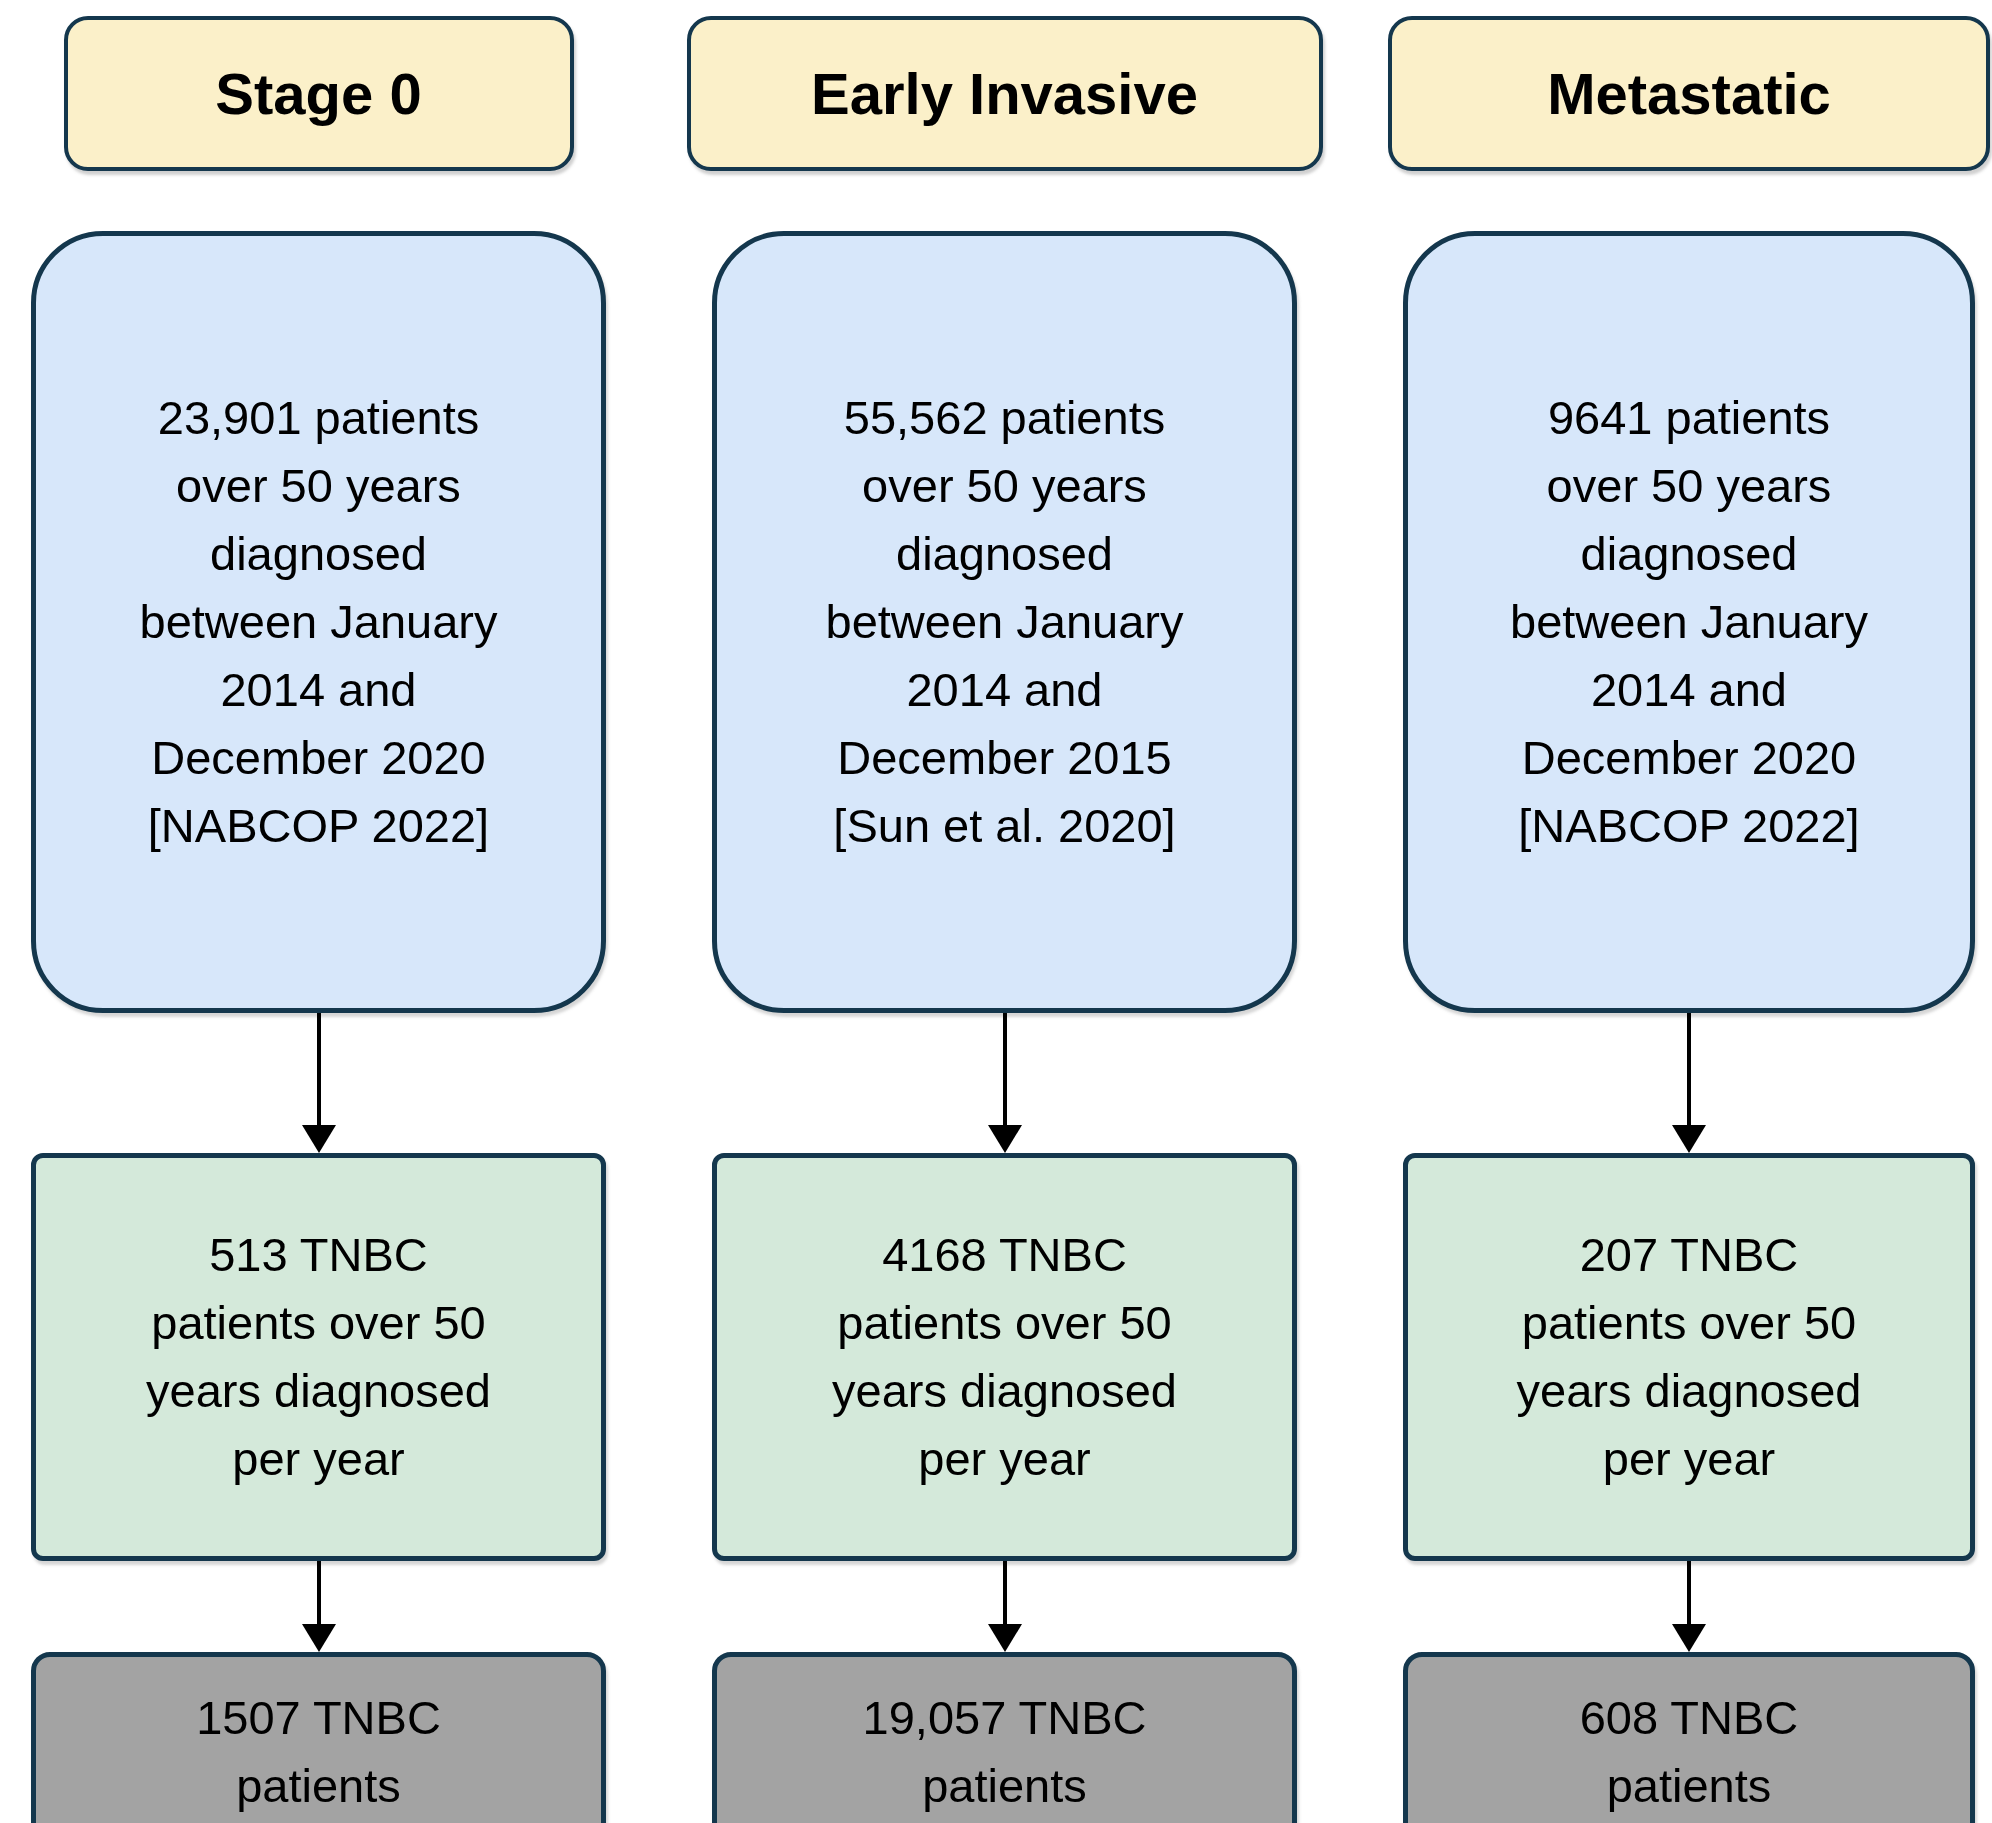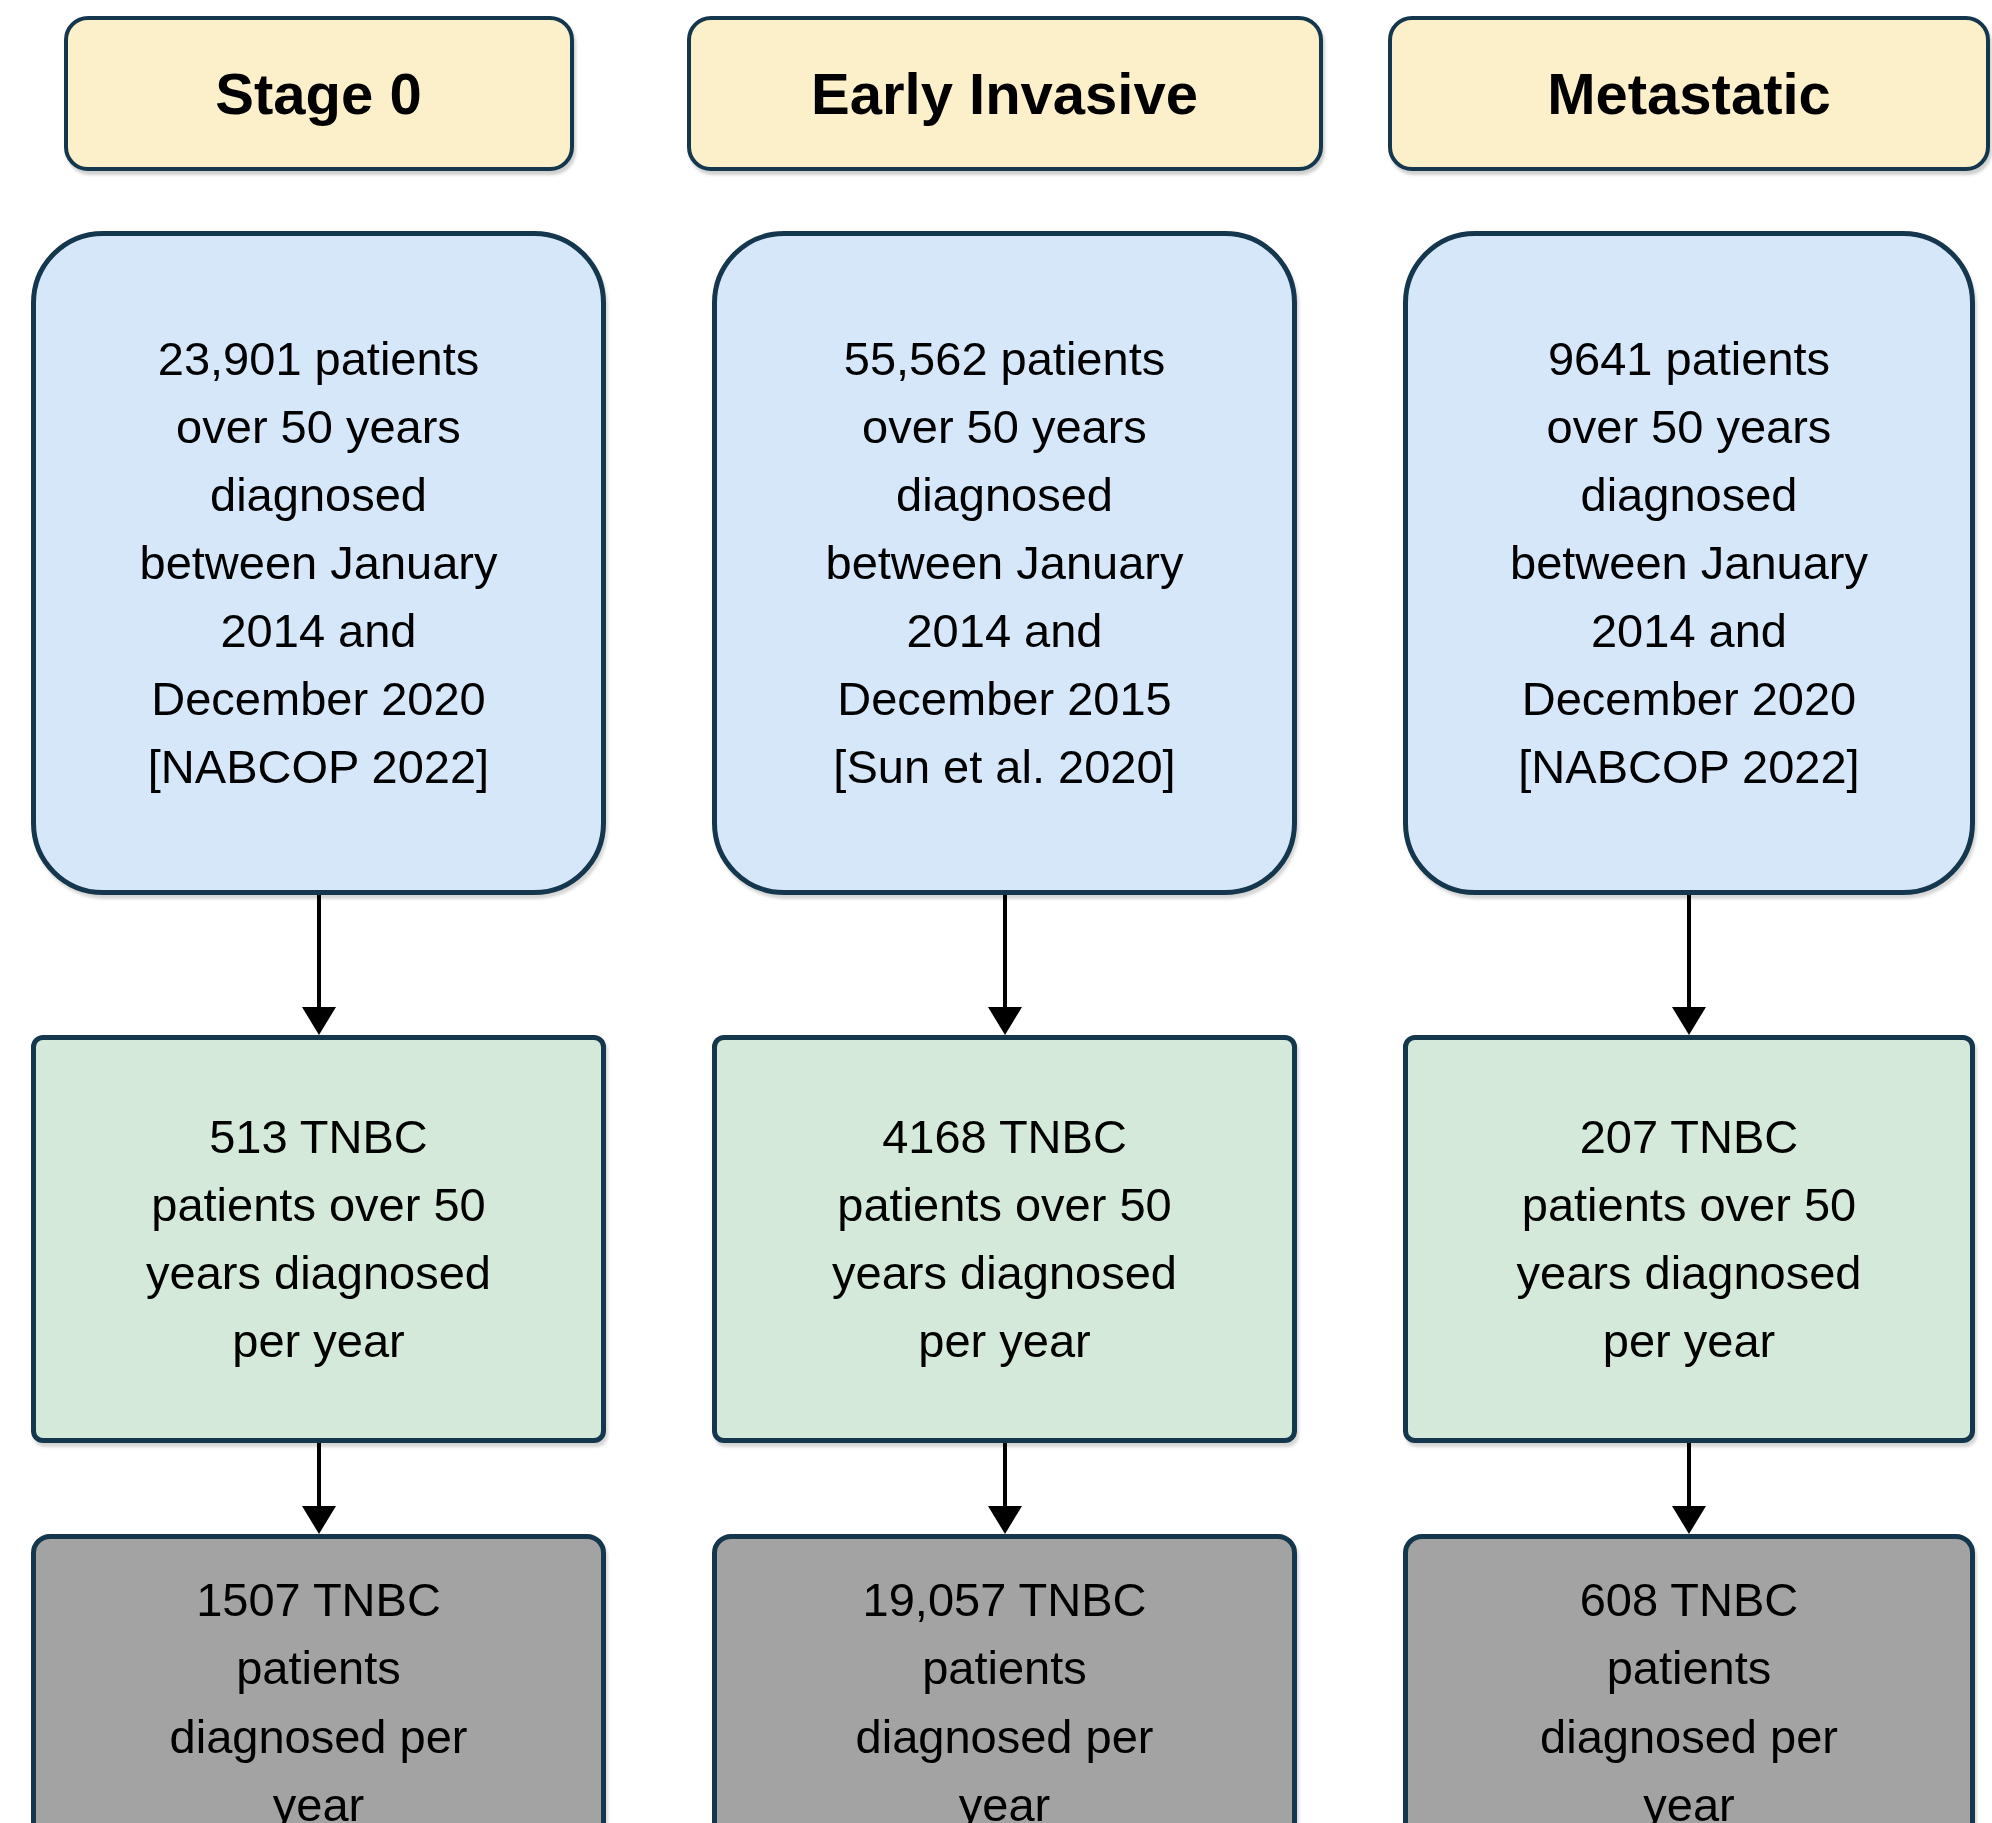--- a/index.html
+++ b/index.html
@@ -60,21 +60,21 @@
     justify-content: center;
     text-align: center;
     font-size: 47px;
     line-height: 1.45;
     box-shadow: 2px 4px 3px rgba(120,120,120,0.3);
     flex: none;
   }
   .box-label { white-space: pre-line; }
 
   .cohort-box {
-    height: 664px;
+    height: 782px;
     border-radius: 72px;
     background: #d7e7fa;
     padding: 20px 30px;
   }
   .green-box {
     height: 408px;
     border-radius: 12px;
     background: #d4e9da;
     padding: 10px 20px;
   }

